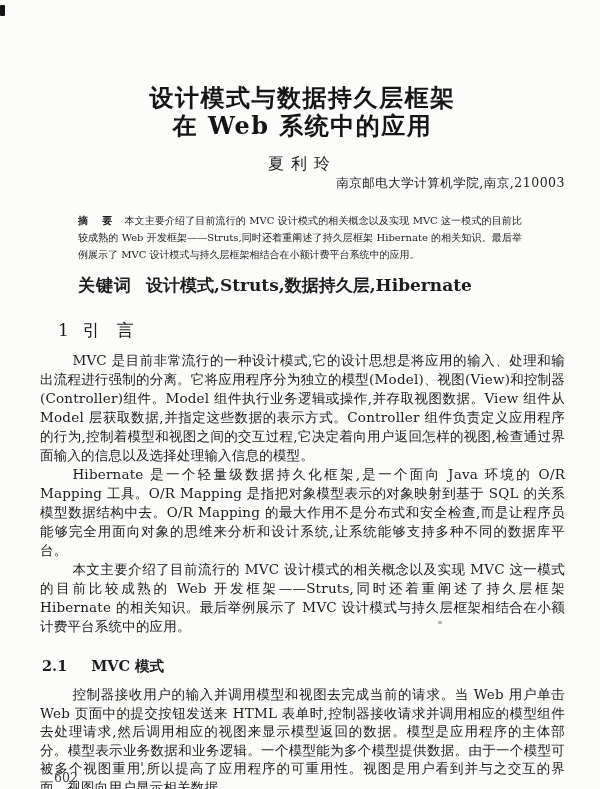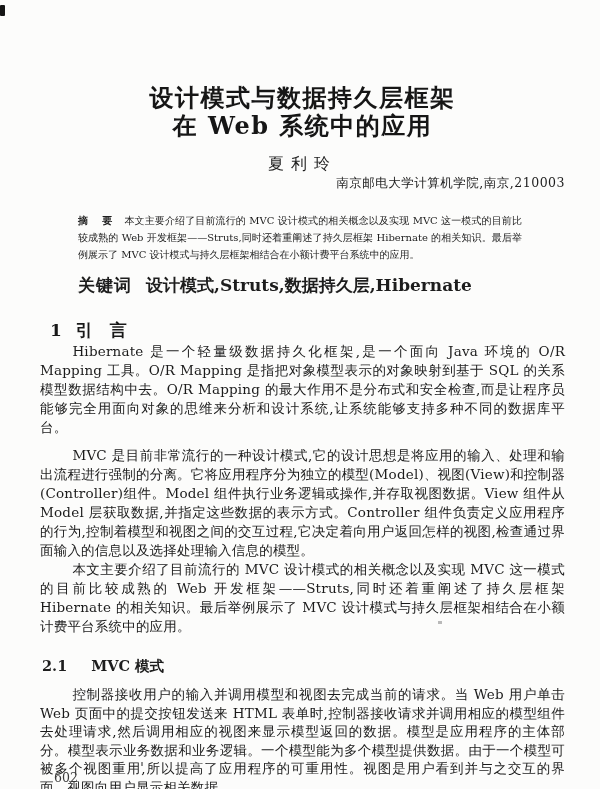--- a/index.html
+++ b/index.html
@@ -43,24 +43,24 @@
   }
   .abstract .lbl{font-weight:bold;margin-right:10px;letter-spacing:2px;}
   .keywords{
     margin:14px 43px 0 38px;
     font-size:17px;
     line-height:17px;
     font-weight:bold;
   }
   .keywords .lbl{margin-right:14px;letter-spacing:1px;}
   h2.sec{
-    margin:24px 0 0 10px;
+    margin:24px 0 0 18px;
     font-size:17px;
     line-height:24px;
-    font-weight:bold;
+    font-weight:normal;
     color:#181818;
   }
   h2.sec .num{margin-right:14px;}
   h2.sec2{margin-top:12px;padding-left:16px;}
   h3.subsec{
     margin:20px 0 0 2px;
     font-size:14.5px;
     line-height:20px;
     font-weight:bold;
   }
@@ -109,22 +109,22 @@
     </div>
 
     <div class="keywords">
       <span class="lbl">关键词</span><span>设计模式,Struts,数据持久层,Hibernate</span>
     </div>
 
     <h2 class="sec">
       <span class="num">1</span><span>引　言</span>
     </h2>
 
+    <p class="body first">MVC 是目前非常流行的一种设计模式,它的设计思想是将应用的输入、处理和输出流程进行强制的分离。它将应用程序分为独立的模型(Model)、视图(View)和控制器(Controller)组件。Model 组件执行业务逻辑或操作,并存取视图数据。View 组件从 Model 层获取数据,并指定这些数据的表示方式。Controller 组件负责定义应用程序的行为,控制着模型和视图之间的交互过程,它决定着向用户返回怎样的视图,检查通过界面输入的信息以及选择处理输入信息的模型。</p>
     <p class="body cont">Hibernate 是一个轻量级数据持久化框架,是一个面向 Java 环境的 O/R Mapping 工具。O/R Mapping 是指把对象模型表示的对象映射到基于 SQL 的关系模型数据结构中去。O/R Mapping 的最大作用不是分布式和安全检查,而是让程序员能够完全用面向对象的思维来分析和设计系统,让系统能够支持多种不同的数据库平台。</p>
-    <p class="body first">MVC 是目前非常流行的一种设计模式,它的设计思想是将应用的输入、处理和输出流程进行强制的分离。它将应用程序分为独立的模型(Model)、视图(View)和控制器(Controller)组件。Model 组件执行业务逻辑或操作,并存取视图数据。View 组件从 Model 层获取数据,并指定这些数据的表示方式。Controller 组件负责定义应用程序的行为,控制着模型和视图之间的交互过程,它决定着向用户返回怎样的视图,检查通过界面输入的信息以及选择处理输入信息的模型。</p>
     <p class="body cont">本文主要介绍了目前流行的 MVC 设计模式的相关概念以及实现 MVC 这一模式的目前比较成熟的 Web 开发框架——Struts,同时还着重阐述了持久层框架 Hibernate 的相关知识。最后举例展示了 MVC 设计模式与持久层框架相结合在小额计费平台系统中的应用。</p>
 
 
     <h3 class="subsec">
       <span class="num">2.1</span><span>MVC 模式</span>
     </h3>
 
     <p class="body first last">控制器接收用户的输入并调用模型和视图去完成当前的请求。当 Web 用户单击 Web 页面中的提交按钮发送来 HTML 表单时,控制器接收请求并调用相应的模型组件去处理请求,然后调用相应的视图来显示模型返回的数据。模型是应用程序的主体部分。模型表示业务数据和业务逻辑。一个模型能为多个模型提供数据。由于一个模型可被多个视图重用,所以提高了应用程序的可重用性。视图是用户看到并与之交互的界面。视图向用户显示相关数据,</p>
 
   </div>

